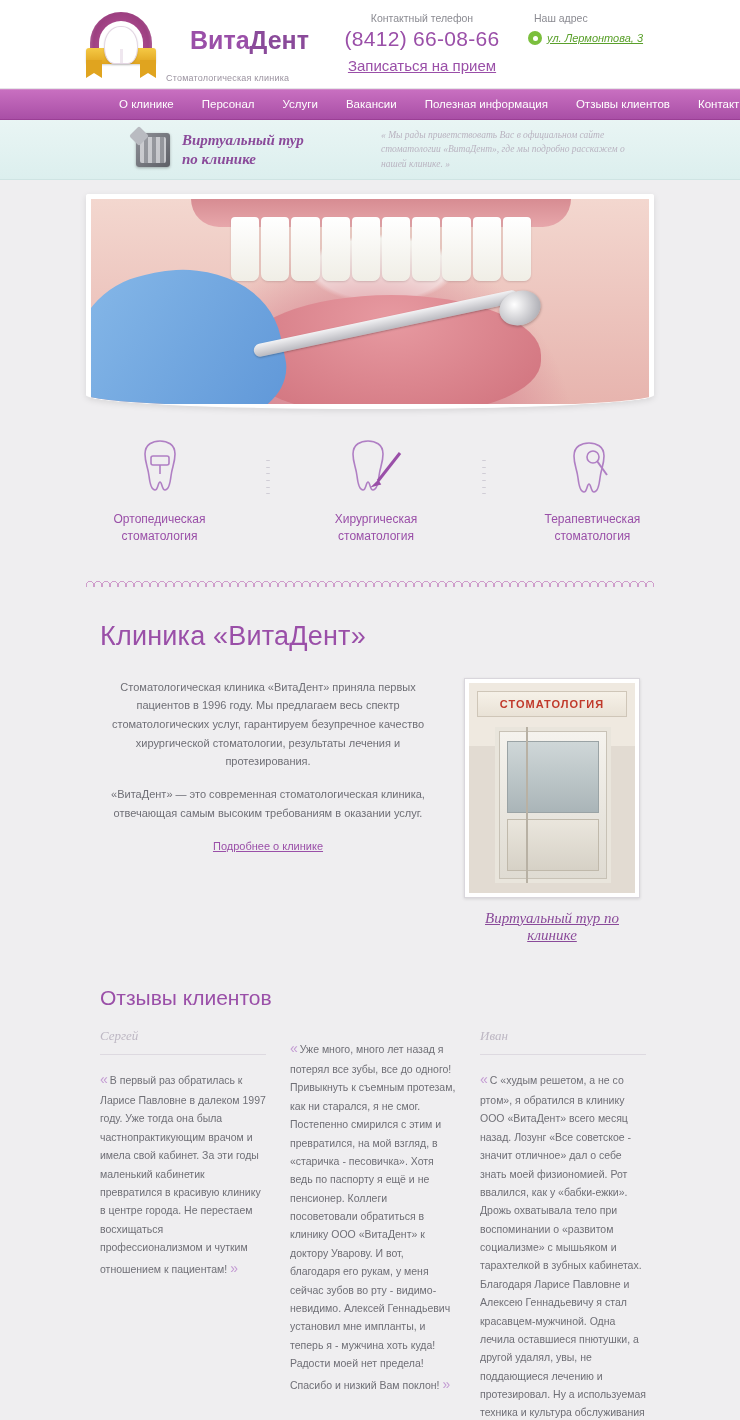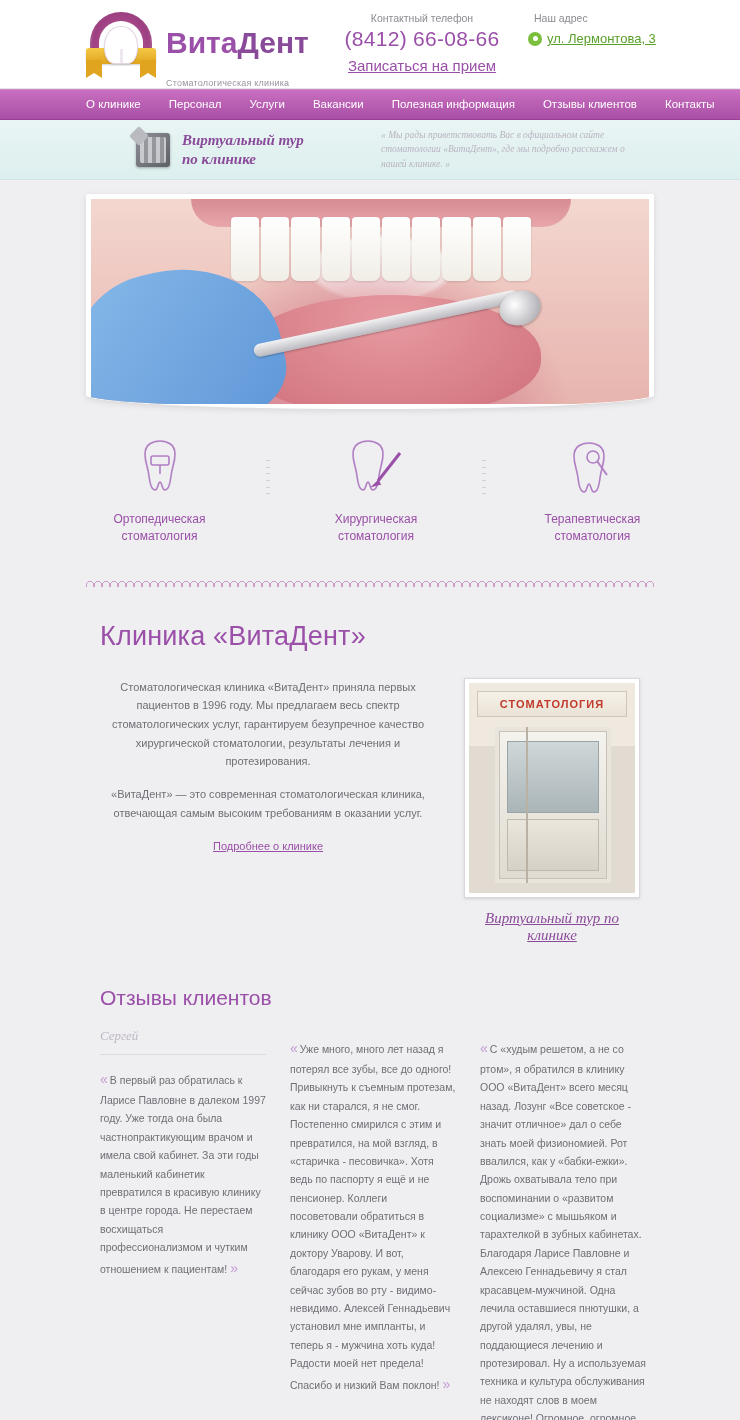--- a/index.html
+++ b/index.html
@@ -53,21 +53,21 @@
     box-shadow: 0 1px 2px rgba(0,0,0,.18);
   }
   .logo-mark .ribbon-l, .logo-mark .ribbon-r{
     position:absolute; top:52px; width:16px; height:18px; background:#e0a41f;
   }
   .logo-mark .ribbon-l{ left:2px; clip-path: polygon(0 0,100% 0,100% 100%,50% 72%,0 100%); }
   .logo-mark .ribbon-r{ left:56px; clip-path: polygon(0 0,100% 0,100% 100%,50% 72%,0 100%); }
 
   .logo-text { margin-left: 8px; padding-top: 20px; }
   .logo-title {
-    font-size: 30px; font-weight: bold; color: #8a4a9a; line-height: 1;
+    font-size: 25px; font-weight: bold; color: #8a4a9a; line-height: 1; margin-left: 24px;
   }
   .logo-title .vita { color: #9a4fa8; }
   .logo-sub {
     font-size: 9px; color: #9b93a0; letter-spacing: .2px; margin-top: 20px;
   }
 
   .contact-block {
     position: absolute; left: 322px; top: 12px; width: 200px; text-align: center;
   }
   .contact-label { font-size: 10.5px; color: #8b8b92; }
@@ -81,28 +81,28 @@
   .addr-label { font-size: 10.5px; color: #8b8b92; margin-left: 6px; }
   .addr-row { margin-top: 7px; display: flex; align-items: center; }
   .pin {
     width: 14px; height: 14px; border-radius: 50%;
     background: #7bbf3d; display: inline-block; position: relative; margin-right: 5px;
   }
   .pin:after {
     content: ""; position: absolute; left: 4.5px; top: 4.5px;
     width: 5px; height: 5px; border-radius: 50%; background: #fff;
   }
-  .addr-text { font-size: 13px; color: #5aa02b; text-decoration: underline; cursor: pointer; }
+  .addr-text { font-size: 11px; color: #5aa02b; text-decoration: underline; cursor: pointer; font-style: italic; }
 
   
   .nav {
     height: 31px;
     background: linear-gradient(#c86fc0, #a94fa6);
     display: flex; align-items: center;
-    padding-left: 72px;
+    padding-left: 105px;
     border-top: 1px solid #d089c8;
     border-bottom: 1px solid #9a3f95;
   }
   .nav-item {
     color: #ffffff; font-size: 11.5px; padding: 0 14px;
     line-height: 31px; cursor: pointer; white-space: nowrap;
   }
 
   
   .tourbar {
@@ -469,20 +469,21 @@
       </div>
 
       <div class="review">
         <div class="review-body">
           <span class="q-open">«</span><span>Уже много, много лет назад я потерял все зубы, все до одного! Привыкнуть к съемным протезам, как ни старался, я не смог. Постепенно смирился с этим и превратился, на мой взгляд, в «старичка - песовичка». Хотя ведь по паспорту я ещё и не пенсионер. Коллеги посоветовали обратиться в клинику ООО «ВитаДент» к доктору Уварову. И вот, благодаря его рукам, у меня сейчас зубов во рту - видимо-невидимо.
 Алексей Геннадьевич установил мне импланты, и теперь я - мужчина хоть куда! Радости моей нет предела! Спасибо и низкий Вам поклон!</span><span class="q-close">»</span>
         </div>
       </div>
 
       <div class="review">
+        <div class="review-name">Иван</div>
         <div class="review-body">
           <span class="q-open">«</span><span>С «худым решетом, а не со ртом», я обратился в клинику ООО «ВитаДент» всего месяц назад. Лозунг «Все советское - значит отличное» дал о себе знать моей физиономией. Рот ввалился, как у «бабки-ежки». Дрожь охватывала тело при воспоминании о «развитом социализме» с мышьяком и тарахтелкой в зубных кабинетах.
 Благодаря Ларисе Павловне и Алексею Геннадьевичу я стал красавцем-мужчиной. Одна лечила оставшиеся пнютушки, а другой удалял, увы, не поддающиеся лечению и протезировал.
 Ну а используемая техника и культура обслуживания не находят слов в моем лексиконе!
 Огромное, огромное спасибо!!!</span>
         </div>
       </div>
 
     </div>
   </div>

